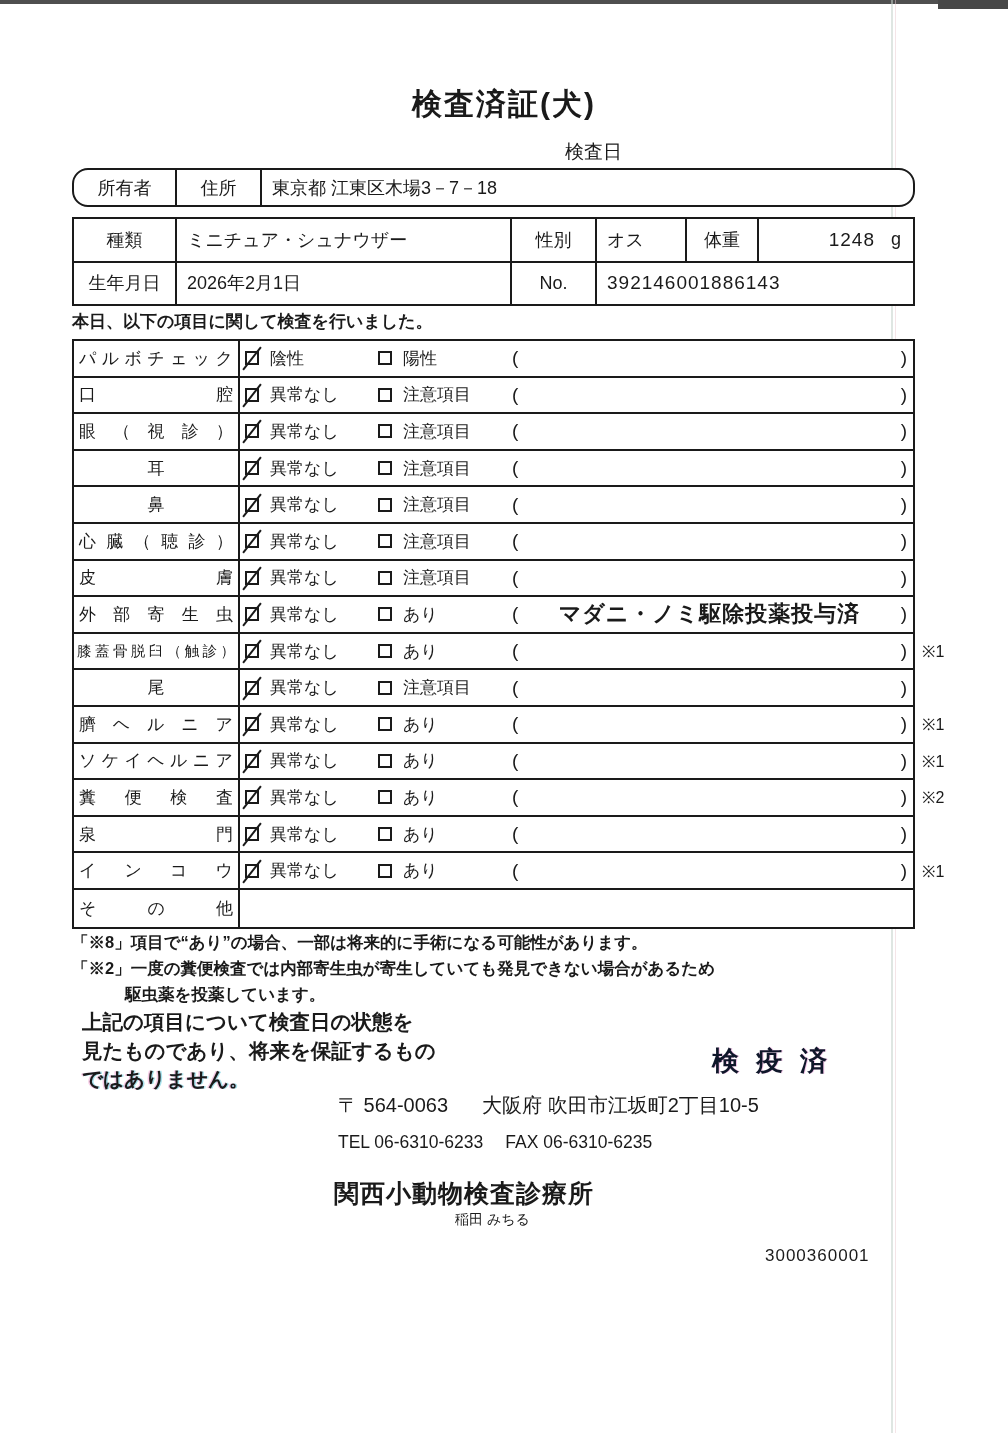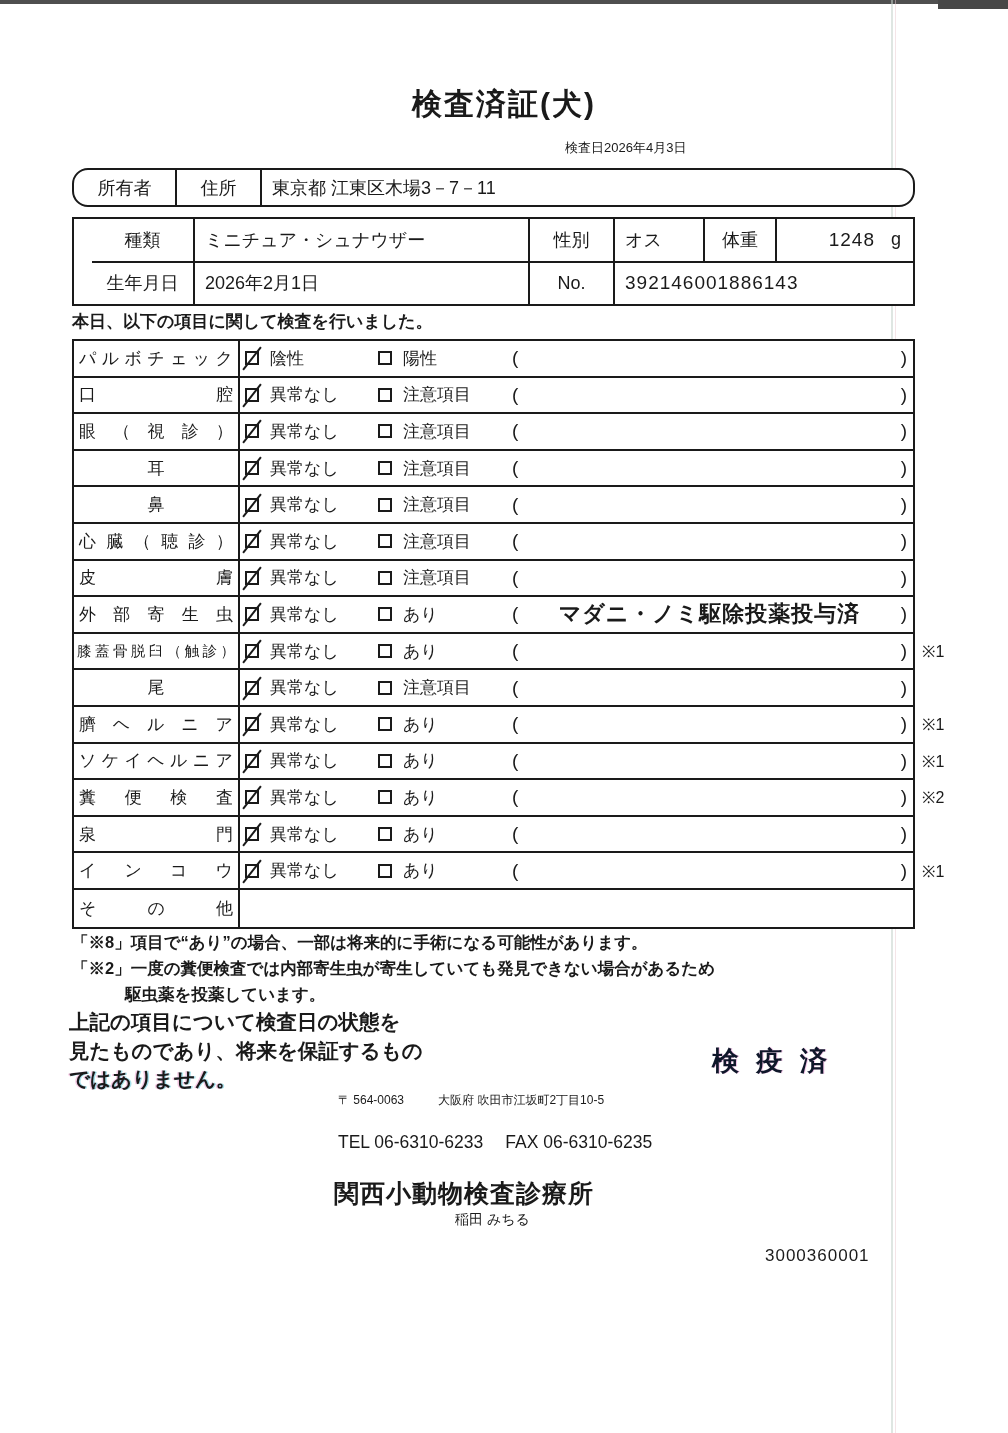--- a/index.html
+++ b/index.html
@@ -9,26 +9,26 @@
   }
   
   .scan-topbar{position:absolute;left:0;top:0;width:1008px;height:4px;background:#4f4f4f;}
   .scan-topbar-right{position:absolute;right:0;top:0;width:70px;height:9px;background:#474747;}
   .scan-vline{position:absolute;top:0;height:1433px;width:2px;left:891px;background:rgba(196,210,203,.55);}
   .scan-vline2{position:absolute;top:0;height:1433px;width:1px;left:895px;background:rgba(233,203,210,.5);}
 
   .title{position:absolute;left:0;top:84px;width:1008px;text-align:center;
     font-size:30px;font-weight:bold;letter-spacing:2px;}
   .daterow{position:absolute;left:565px;top:139px;width:380px;display:flex;
-    justify-content:flex-start;font-size:13px;}
+    justify-content:center;font-size:19px;flex-direction:column;}
 
   
   .htable{position:absolute;border:2px solid #1a1a1a;display:flex;box-sizing:border-box;background:#fff;}
   .ht1{left:72px;top:168px;width:843px;height:39px;border-radius:16px;}
-  .ht2{left:72px;top:217px;width:843px;height:89px;flex-direction:column;padding-left:18px;}
+  .ht2{left:72px;top:217px;width:843px;height:89px;flex-direction:column;}
   .ht2row{display:flex;flex:1;min-height:0;}
   .ht2row.first{border-bottom:2px solid #1a1a1a;}
   .hcell{display:flex;align-items:center;box-sizing:border-box;font-size:18px;}
   .hcell.lab{justify-content:center;}
   .hcell.bR{border-right:2px solid #1a1a1a;}
   .w-lab{width:103px;flex:none;}
   .w-val{width:335px;flex:none;padding-left:10px;}
   .w-lab2{width:85px;flex:none;}
   .w-sex{width:90px;flex:none;padding-left:10px;}
   .w-wlab{width:72px;flex:none;}
@@ -59,27 +59,27 @@
     left:4px;top:-9px;transform:rotate(38deg);}
   .paren{position:absolute;left:272px;right:6px;top:0;height:100%;display:flex;
     align-items:center;justify-content:space-between;font-size:19px;}
   .parentext{font-size:22px;font-weight:bold;letter-spacing:1px;white-space:nowrap;}
   .pnote{position:absolute;left:calc(100% + 9px);top:0;height:100%;display:flex;
     align-items:center;font-size:16px;white-space:nowrap;}
 
   .notes{position:absolute;left:72px;top:929px;font-size:16.5px;font-weight:bold;line-height:26px;}
   .note-indent{margin-left:53px;}
 
-  .disclaimer{position:absolute;left:69px;top:1008px;font-size:20.5px;font-weight:bold;line-height:28.5px;}
+  .disclaimer{position:absolute;left:82px;top:1008px;font-size:20.5px;font-weight:bold;line-height:28.5px;}
   .fringe{text-shadow:1.5px 0 0 rgba(0,170,200,.35), -1.5px 0 0 rgba(225,80,170,.3);}
 
   .stamp{position:absolute;left:712px;top:1043px;font-size:27px;font-weight:bold;
     letter-spacing:17px;color:#0f172a;text-shadow:1px 0 0 rgba(220,60,180,.3);white-space:nowrap;}
 
-  .clinic-postal{position:absolute;left:338px;top:1092px;font-size:12px;display:flex;gap:34px;white-space:nowrap;}
+  .clinic-postal{position:absolute;left:338px;top:1092px;font-size:20px;display:flex;gap:34px;white-space:nowrap;}
   .clinic-tel{position:absolute;left:338px;top:1132px;font-size:17.5px;display:flex;gap:22px;white-space:nowrap;}
   .clinic-name{position:absolute;left:334px;top:1177px;font-size:25px;font-weight:bold;letter-spacing:1px;}
   .clinic-person{position:absolute;left:455px;top:1211px;font-size:14px;}
   .doc-code{position:absolute;left:765px;top:1246px;font-size:17px;letter-spacing:1px;}
 </style>
 </head>
 <body>
 
 <div class="page">
   <div class="scan-topbar"></div>
@@ -90,21 +90,21 @@
   <div class="title">検査済証(犬)</div>
 
   <div class="daterow">
     <span>検査日</span>
     <span>2026年4月3日</span>
   </div>
 
   <div class="htable ht1">
     <div class="hcell lab bR w-lab">所有者</div>
     <div class="hcell lab bR w-lab2">住所</div>
-    <div class="hcell grow">東京都 江東区木場3－7－11</div>
+    <div class="hcell grow">東京都 江東区木場3－7－18</div>
   </div>
 
   <div class="htable ht2">
     <div class="ht2row first">
       <div class="hcell lab bR w-lab">種類</div>
       <div class="hcell bR w-val">ミニチュア・シュナウザー</div>
       <div class="hcell lab bR w-lab2">性別</div>
       <div class="hcell bR w-sex">オス</div>
       <div class="hcell lab bR w-wlab">体重</div>
       <div class="weightcell">

